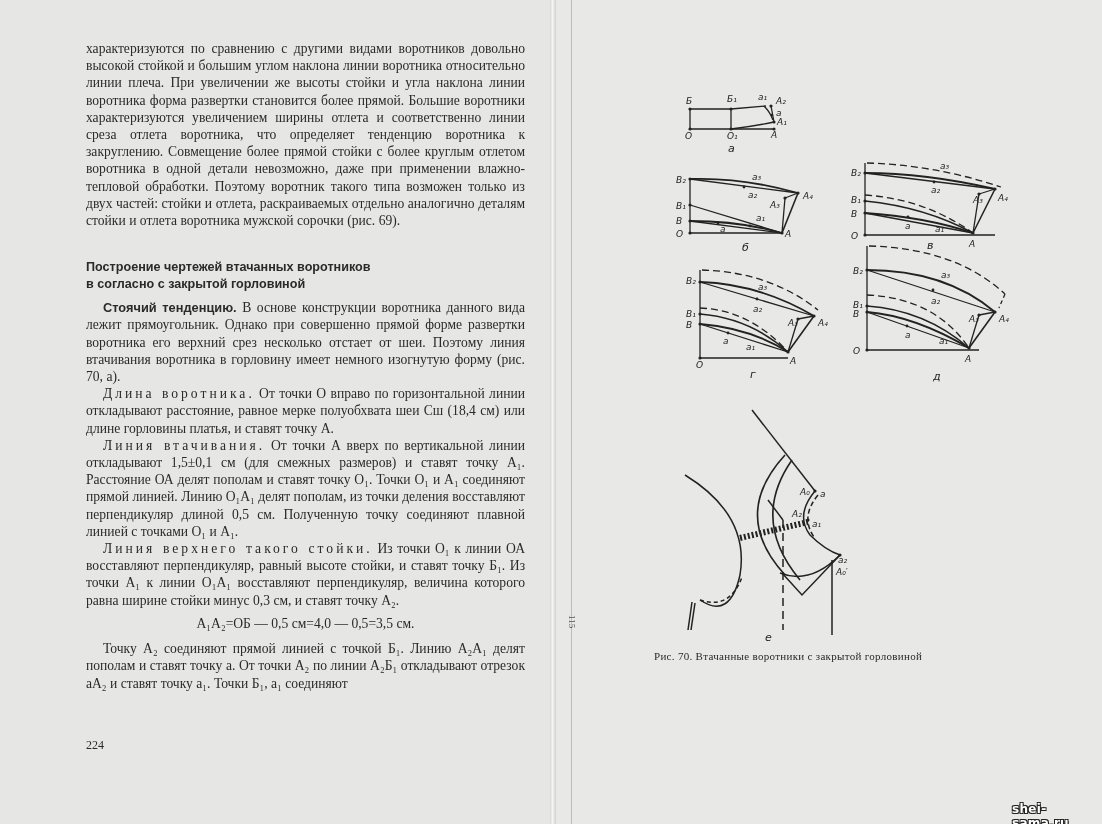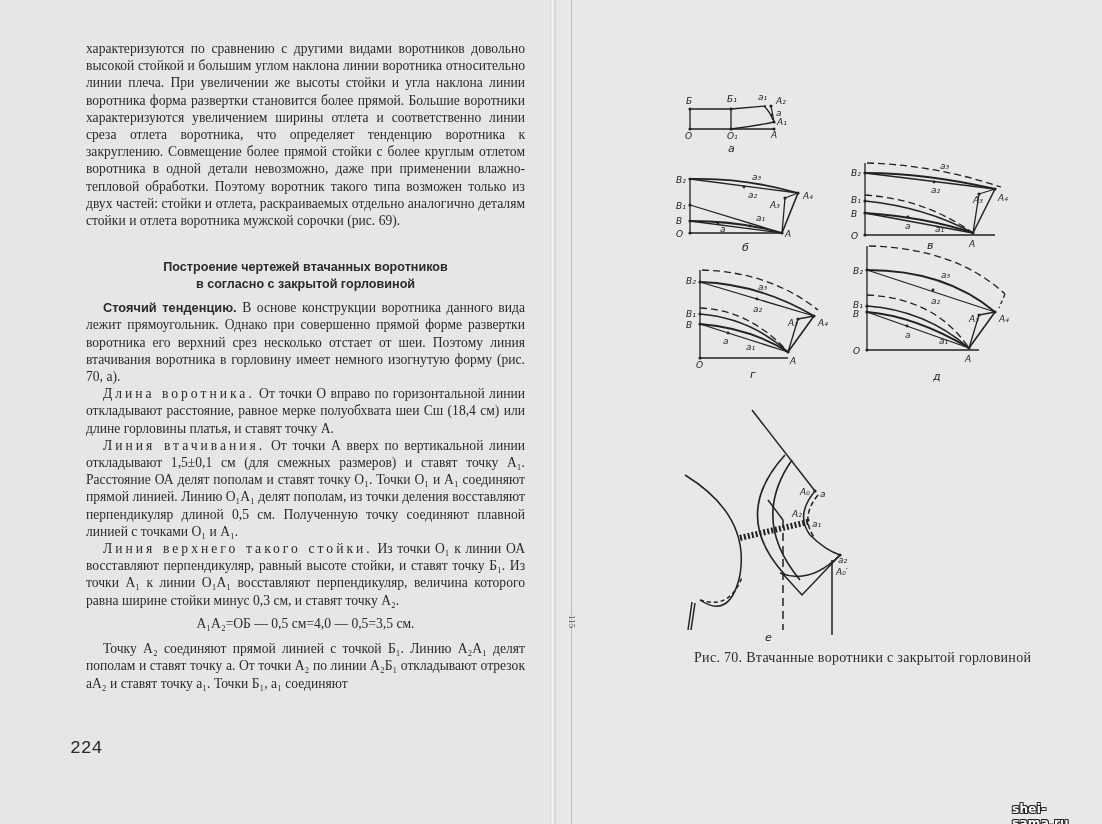--- a/index.html
+++ b/index.html
@@ -8,30 +8,30 @@
   .page-left { position:absolute; left:0; top:0; width:553px; height:824px; background:#e6e6e4; }
   .page-right { position:absolute; left:553px; top:0; width:549px; height:824px; background:#e8e8e6; }
   .gutter { position:absolute; left:550px; top:0; width:6px; height:824px;
             background:linear-gradient(to right,#d5d5d3,#f6f6f4 40%,#cfcfcd); }
   .gutter-line { position:absolute; left:571px; top:0; width:1px; height:824px; background:#bdbdbb; }
   .gutter-mark { position:absolute; left:567px; top:615px; font-size:9px; color:#555;
                  writing-mode:vertical-rl; letter-spacing:0; }
   .text-col { position:absolute; left:86px; top:40px; width:439px; font-size:13.6px; line-height:17.2px; text-align:justify; }
   .text-col p { margin:0; }
   .indent { text-indent:17px; }
-  .heading { text-align:center; font-family:"Liberation Sans","DejaVu Sans",sans-serif; font-weight:bold;
+  .heading { text-align:left; font-family:"Liberation Sans","DejaVu Sans",sans-serif; font-weight:bold;
              font-size:12.6px; line-height:17px; margin:30px 0 6px 0 !important; }
   .bold-lead { font-weight:bold; font-family:"Liberation Sans","DejaVu Sans",sans-serif; font-size:12.8px; }
   .spaced { letter-spacing:3px; }
   .formula { text-align:center; margin:6px 0 8px 0 !important; }
-  .page-num { position:absolute; left:70px; top:738px; font-size:18px;font-family:Liberation Mono, monospace; }
+  .page-num { position:absolute; left:86px; top:738px; font-size:12px; }
   .figure { position:absolute; }
   .fig-label { font-family:"DejaVu Sans",sans-serif; font-style:italic; font-size:9px; fill:#222; }
   .fig-sub { font-family:"DejaVu Sans",sans-serif; font-style:italic; font-size:11px; fill:#222; }
-  .caption { position:absolute; left:694px; top:650px; font-size:14px; letter-spacing:0.3px; }
+  .caption { position:absolute; left:654px; top:650px; font-size:11px; letter-spacing:0.3px; }
   .watermark { position:absolute; left:1012px; top:802px; font-family:"DejaVu Sans",sans-serif; font-weight:bold;
                font-size:12px; color:#fff; text-shadow:-1px -1px 0 #222,1px -1px 0 #222,-1px 1px 0 #222,1px 1px 0 #222; letter-spacing:0.3px; }
 </style>
 </head>
 <body>
 
 <div class="page-left"></div>
 <div class="page-right"></div>
 <div class="gutter"></div>
 <div class="gutter-line"></div>

